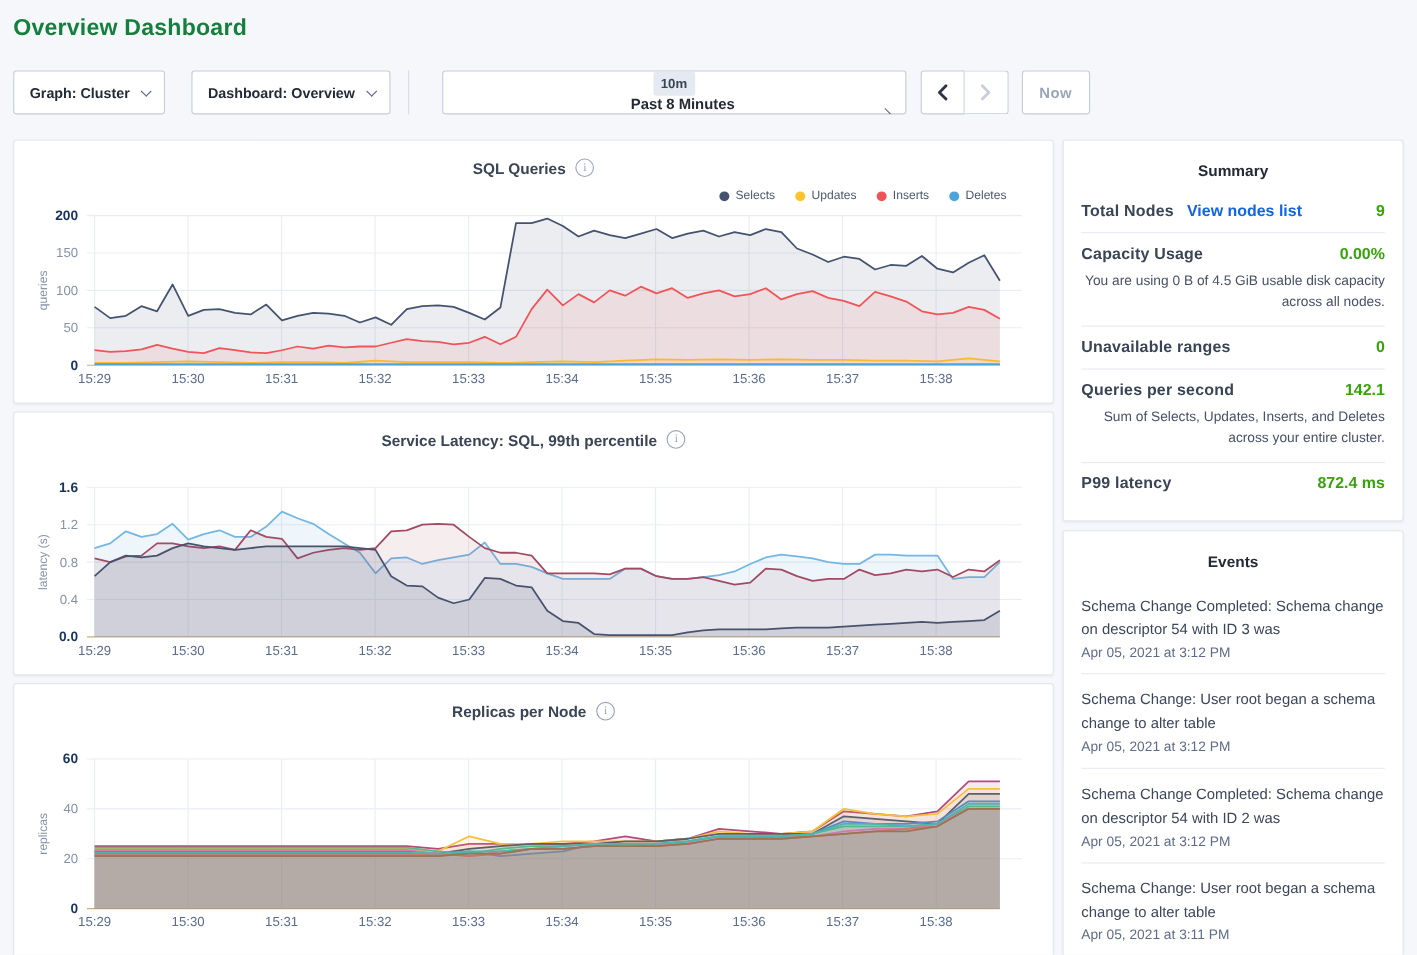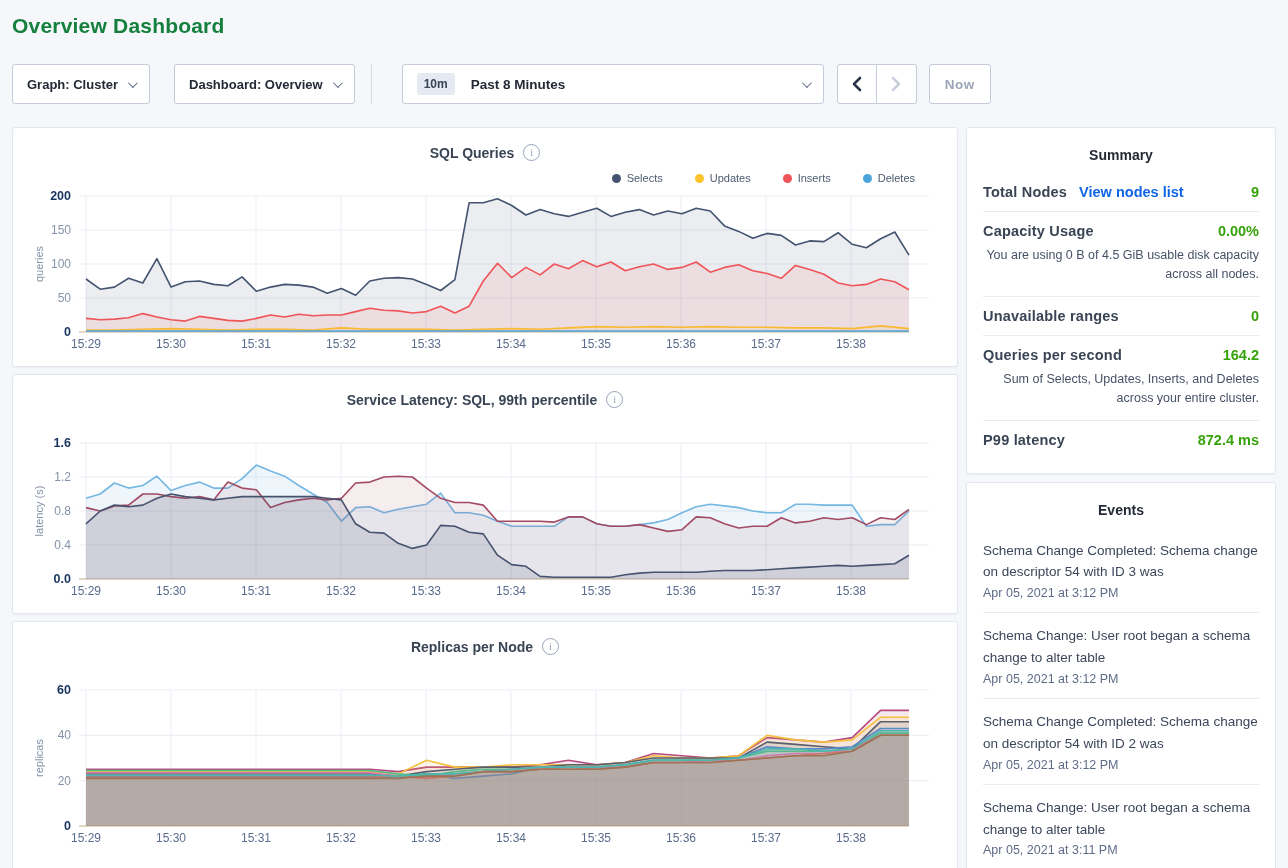--- a/index.html
+++ b/index.html
@@ -20,21 +20,21 @@
     font-size:13px; font-weight:700; color:#242a35; cursor:pointer;
   }
   .dd-btn + .dd-btn { margin-left:24px; }
   .caret {
     width:7px; height:7px; border-right:1.8px solid #5f6c87; border-bottom:1.8px solid #5f6c87;
     transform:rotate(45deg) translateY(-2px); display:inline-block;
   }
   .vdivider { width:1px; height:40px; background:#d6dbe4; margin:0 30px 0 16px; }
   .time-selector {
     height:40px; width:422px; background:#fff; border:1px solid #c4ccda; border-radius:3px;
-    display:flex; align-items:center; padding:0 14px; cursor:pointer;
+    display:flex; align-items:center; padding:0 14px; cursor:pointer;flex-direction:column;
   }
   .time-badge {
     background:#e4e9f2; color:#394455; font-size:12px; font-weight:700;
     border-radius:3px; padding:4px 7px;
   }
   .time-label { font-size:13.5px; font-weight:700; color:#242a35; margin-left:16px; }
   .time-selector .caret { margin-left:auto; }
   .nav-group { display:flex; margin-left:13px; }
   .nav-btn {
     width:40px; height:40px; background:#fff; border:1px solid #c4ccda;
@@ -66,21 +66,21 @@
     display:flex; justify-content:center; align-items:center; gap:9px; z-index:2;
   }
   .chart-title { font-size:14px; font-weight:700; color:#394455; }
   .info-icon {
     width:17px; height:17px; border:1px solid #96a3ba; border-radius:50%;
     color:#96a3ba; font-size:10.5px; display:inline-flex; align-items:center; justify-content:center;
     cursor:pointer;
   }
   .info-icon::after { content:"i"; font-family:"Liberation Serif", serif; }
   .chart-legend {
-    position:absolute; top:44px; right:42px; display:flex; gap:32px; z-index:2;
+    position:absolute; top:44px; right:42px; display:flex; gap:18px; z-index:2;
   }
   .lg-item { display:inline-flex; align-items:center; gap:6px; cursor:pointer; }
   .lg-dot { width:9px; height:9px; border-radius:50%; display:inline-block; }
   .lg-name { font-size:11px; color:#4c5a6f; }
   .chart-svg { position:absolute; top:0; left:0; }
   .chart-svg text { font-family:"Liberation Sans", sans-serif; }
   .chart-svg .xlab { font-size:12px; fill:#5a6b8c; }
   .chart-svg .ylab { font-size:12px; fill:#8592a8; }
   .chart-svg .ylab-bold { font-size:12.5px; font-weight:700; fill:#17335e; }
   .chart-svg .unit { font-size:11px; fill:#8592a8; }
@@ -333,21 +333,21 @@
       <div class="sum-row">
         <div class="sum-line">
           <span class="sum-label">Unavailable ranges</span>
           <span class="sum-value" style="color:#37a30b">0</span>
         </div>
       </div>
       <hr class="hdiv">
       <div class="sum-row">
         <div class="sum-line">
           <span class="sum-label">Queries per second</span>
-          <span class="sum-value" style="color:#37a30b">164.2</span>
+          <span class="sum-value" style="color:#37a30b">142.1</span>
         </div>
         <p class="sum-desc">Sum of Selects, Updates, Inserts, and Deletes across your entire cluster.</p>
       </div>
       <hr class="hdiv">
       <div class="sum-row">
         <div class="sum-line">
           <span class="sum-label">P99 latency</span>
           <span class="sum-value" style="color:#37a30b">872.4 ms</span>
         </div>
       </div>

